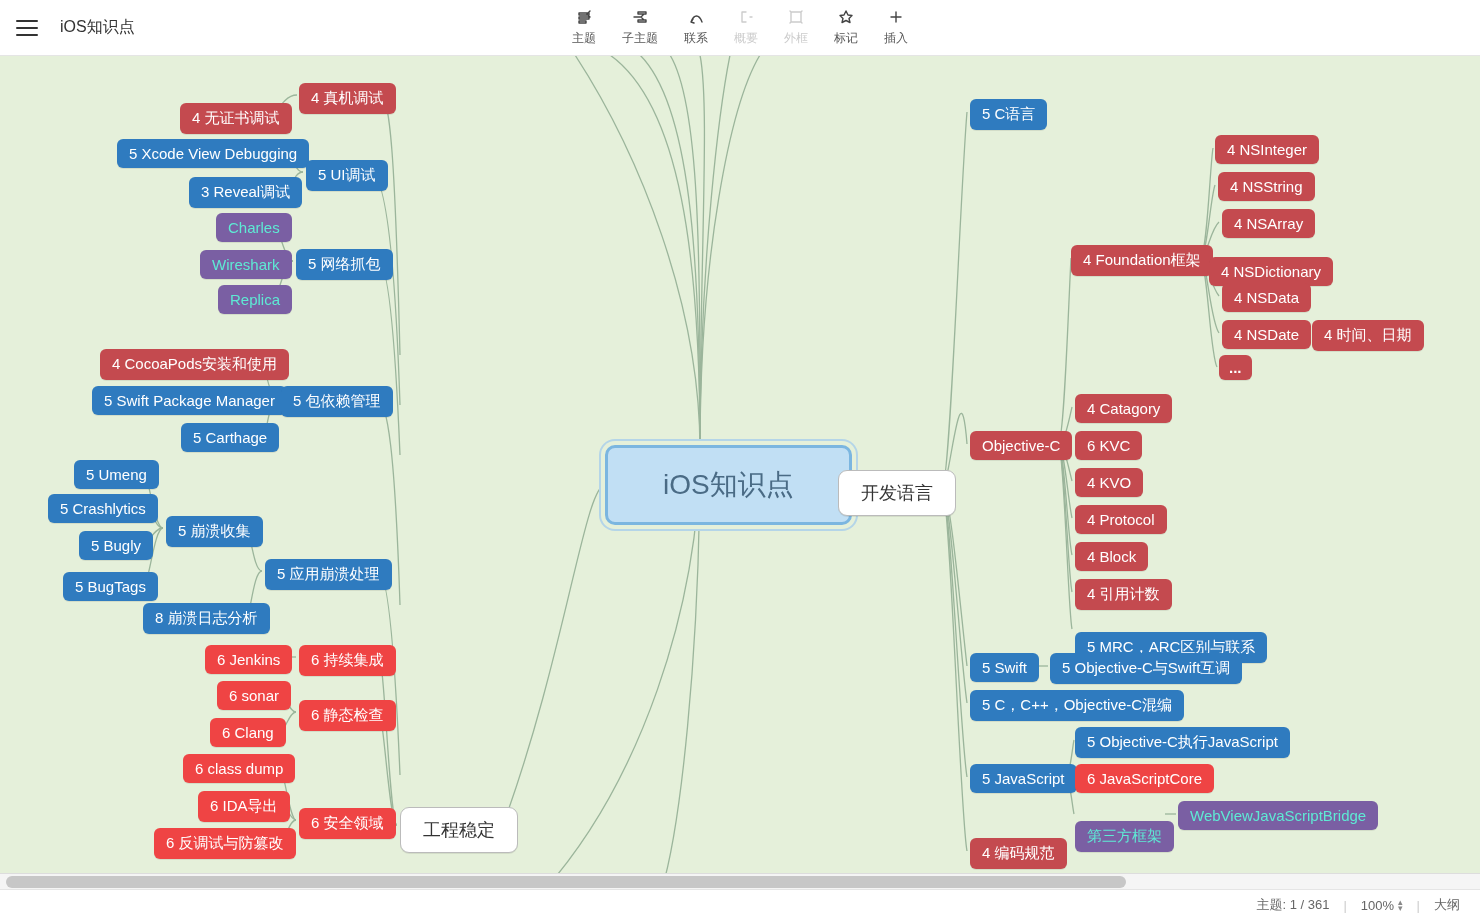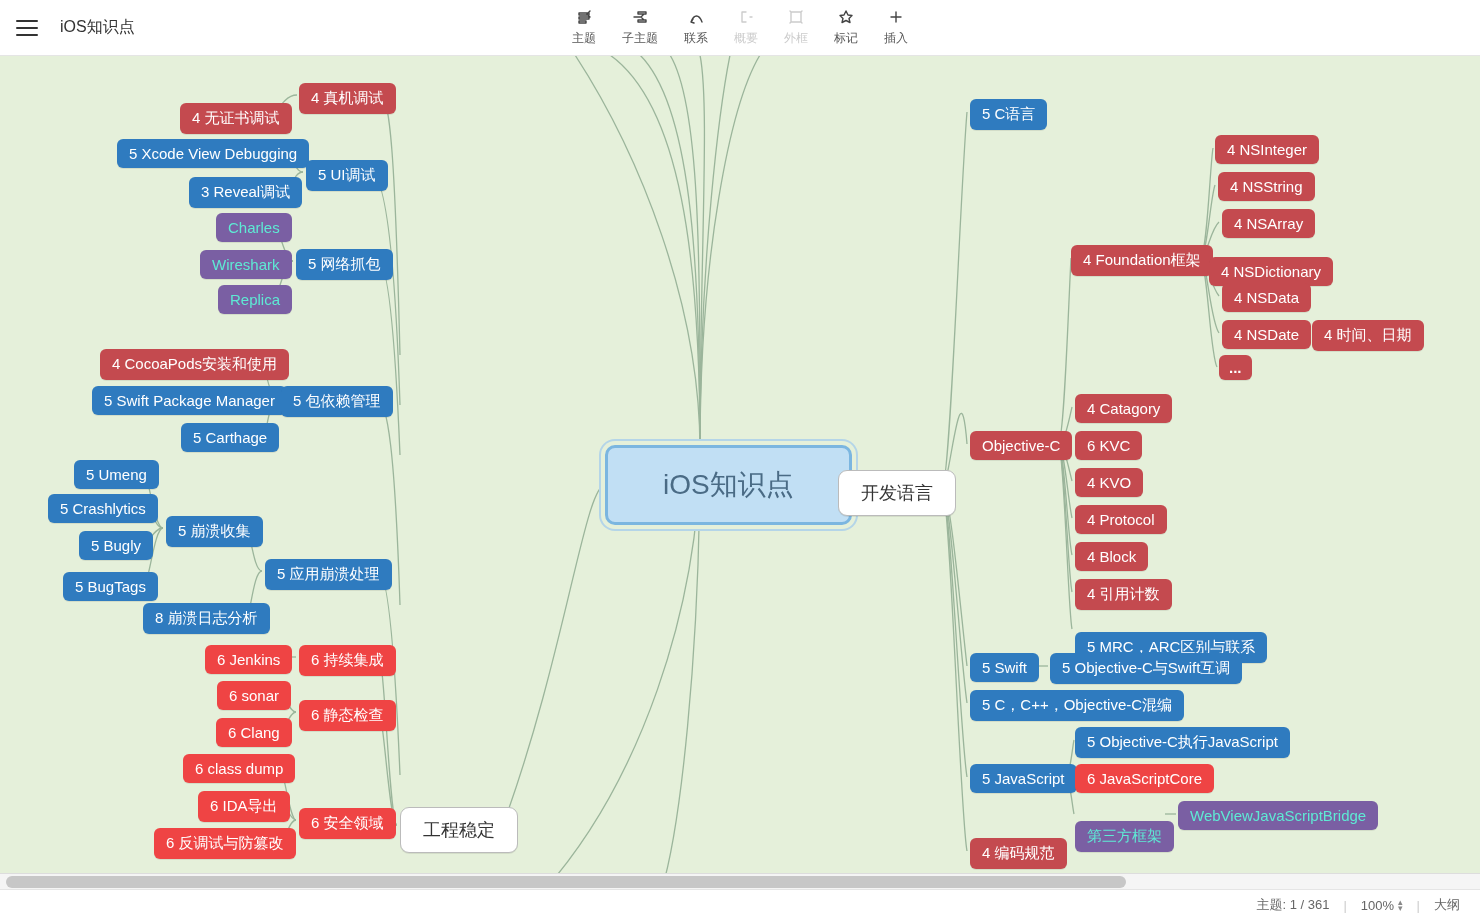--- a/index.html
+++ b/index.html
@@ -216,21 +216,21 @@
       <div class="node blue" style="left: 48px; top: 439px;">5 Crashlytics</div>
       <div class="node blue" style="left: 166px; top: 461px;">5 崩溃收集</div>
       <div class="node blue" style="left: 79px; top: 476px;">5 Bugly</div>
       <div class="node blue" style="left: 265px; top: 504px;">5 应用崩溃处理</div>
       <div class="node blue" style="left: 63px; top: 517px;">5 BugTags</div>
       <div class="node blue" style="left: 143px; top: 548px;">8 崩溃日志分析</div>
       <div class="node green" style="left: 205px; top: 590px;">6 Jenkins</div>
       <div class="node green" style="left: 299px; top: 590px;">6 持续集成</div>
       <div class="node green" style="left: 217px; top: 626px;">6 sonar</div>
       <div class="node green" style="left: 299px; top: 645px; padding-left: 12px;">6 静态检查</div>
-      <div class="node green" style="left: 216px; top: 663px;">6 Clang</div>
+      <div class="node green" style="left: 210px; top: 663px;">6 Clang</div>
       <div class="node green" style="left: 183px; top: 699px;">6 class dump</div>
       <div class="node green" style="left: 198px; top: 736px;">6 IDA导出</div>
       <div class="node green" style="left: 299px; top: 753px;">6 安全领域</div>
       <div class="node green" style="left: 154px; top: 773px;">6 反调试与防篡改</div>
       <div class="node blue" style="left: 970px; top: 44px;">5 C语言</div>
       <div class="node red" style="left: 1215px; top: 80px;">4 NSInteger</div>
       <div class="node red" style="left: 1218px; top: 117px;">4 NSString</div>
       <div class="node red" style="left: 1222px; top: 154px;">4 NSArray</div>
       <div class="node red" style="left: 1071px; top: 190px;">4 Foundation框架</div>
       <div class="node red" style="left: 1209px; top: 190px; margin-top: 12px;">4 NSDictionary</div>

